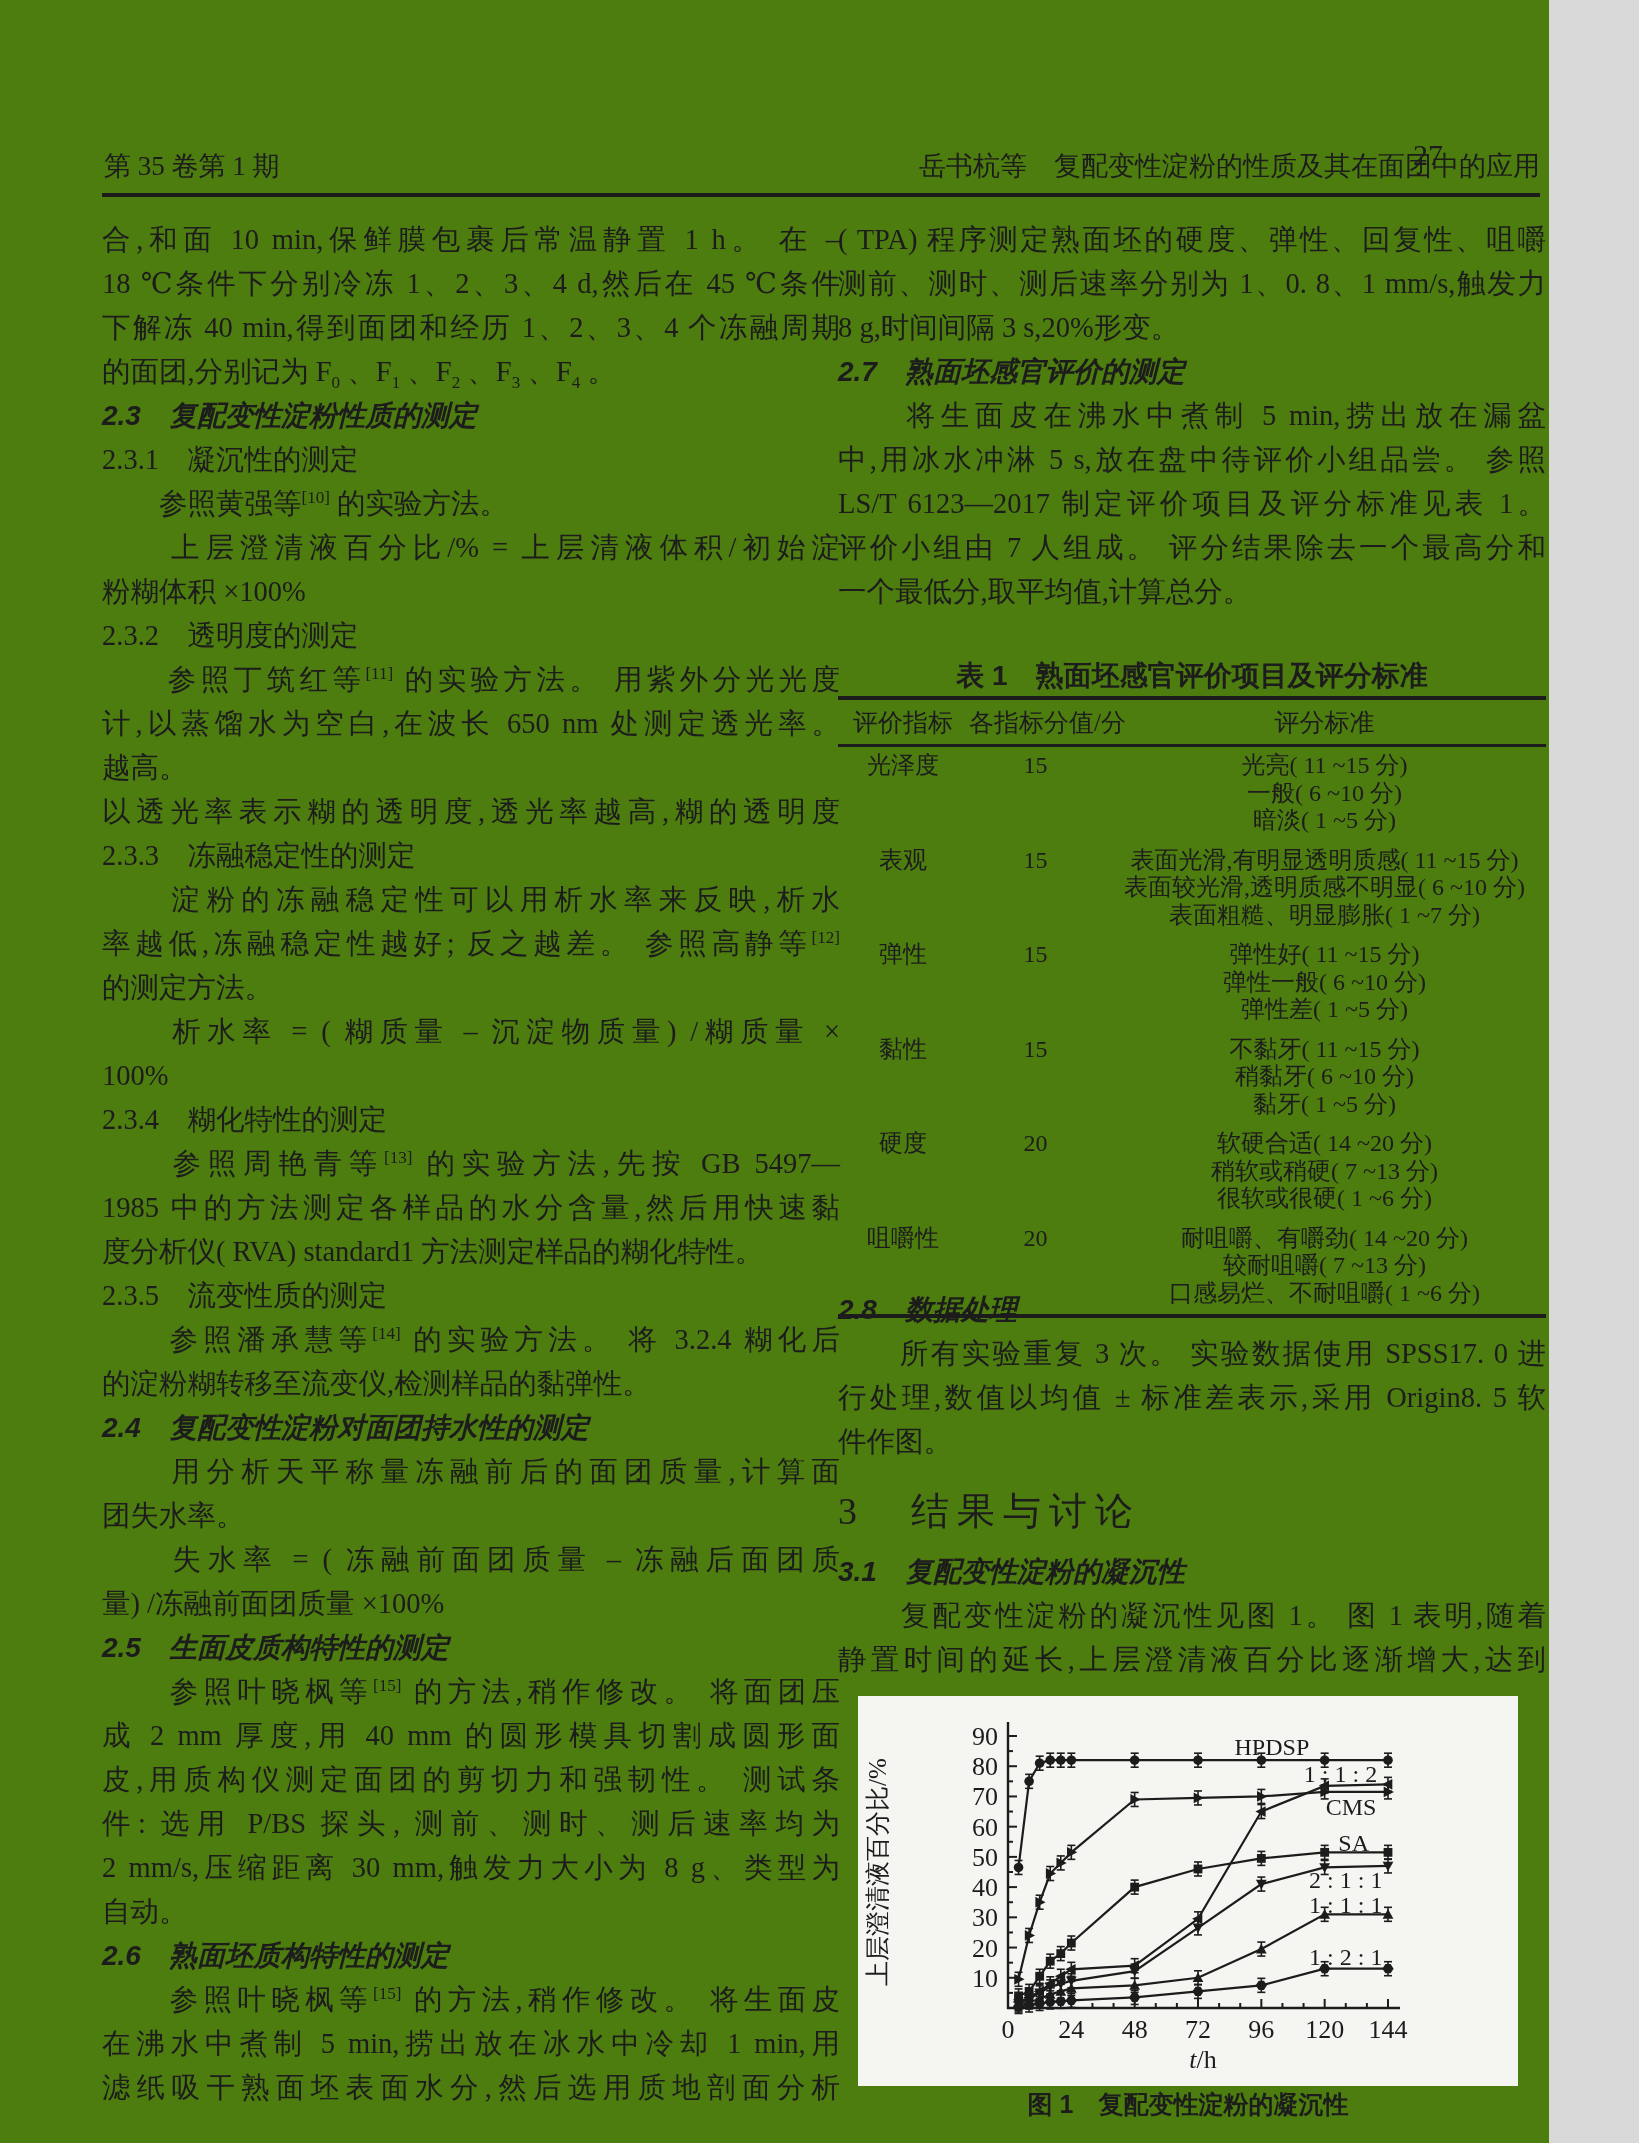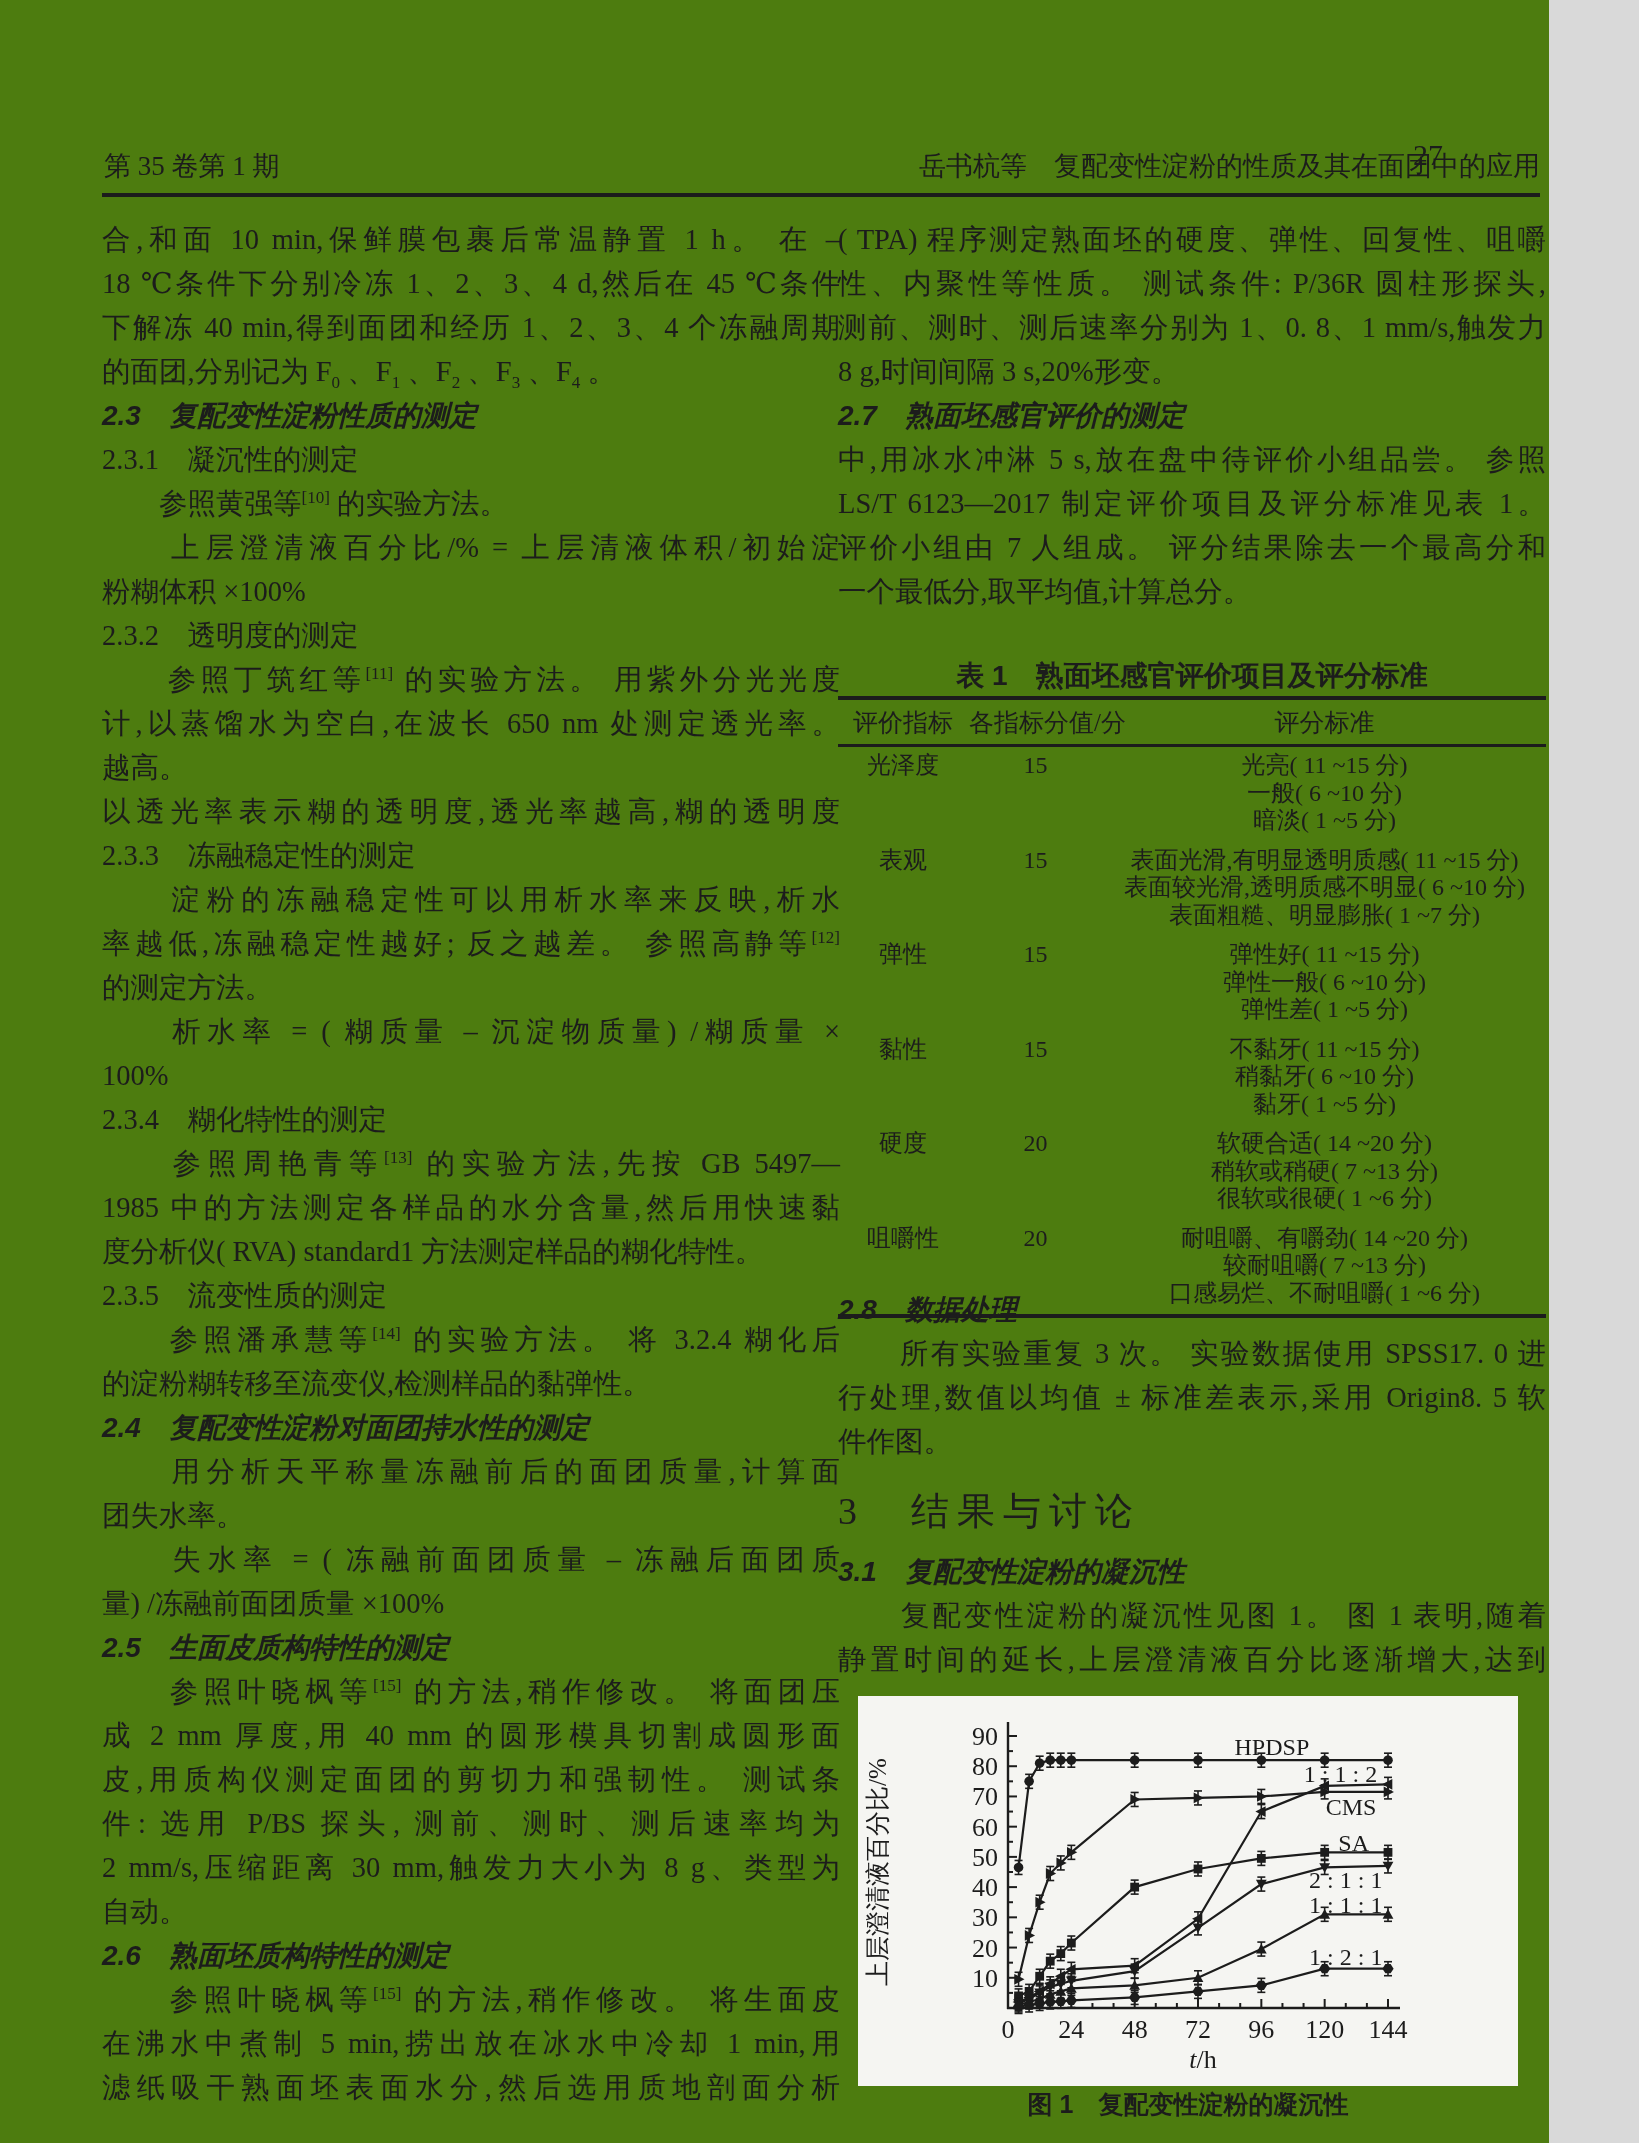--- a/index.html
+++ b/index.html
@@ -138,28 +138,28 @@
         <div class="tl stretch">　　参照叶晓枫等<sup>[15]</sup> 的方法,稍作修改。 将生面皮</div>
         <div class="tl stretch">在沸水中煮制 5 min,捞出放在冰水中冷却 1 min,用</div>
         <div class="tl stretch">滤纸吸干熟面坯表面水分,然后选用质地剖面分析</div>
       </div>
     </div>
 
   <div id="right-col" class="col">
     <div id="rc-top">
         <div class="blk body">
           <div class="tl stretch">( TPA) 程序测定熟面坯的硬度、弹性、回复性、咀嚼</div>
-          <div class="tl stretch">性、内聚性等性质。 测试条件: P/36R 圆柱形探头,</div>
           <div class="tl stretch">测前、测时、测后速率分别为 1、0. 8、1 mm/s,触发力</div>
           <div class="tl">8 g,时间间隔 3 s,20%形变。</div>
         </div>
         <div class="blk h2">
           <div class="tl">2.7　熟面坯感官评价的测定</div>
         </div>
         <div class="blk body">
+          <div class="tl stretch">　　将生面皮在沸水中煮制 5 min,捞出放在漏盆</div>
           <div class="tl stretch">中,用冰水冲淋 5 s,放在盘中待评价小组品尝。 参照</div>
           <div class="tl stretch">LS/T 6123—2017 制定评价项目及评分标准见表 1。</div>
           <div class="tl stretch">评价小组由 7 人组成。 评分结果除去一个最高分和</div>
           <div class="tl">一个最低分,取平均值,计算总分。</div>
         </div>
       </div>
 
     <div id="rc-table">
       <div class="tbl-cap">表 1　熟面坯感官评价项目及评分标准</div>
       <table class="score">

